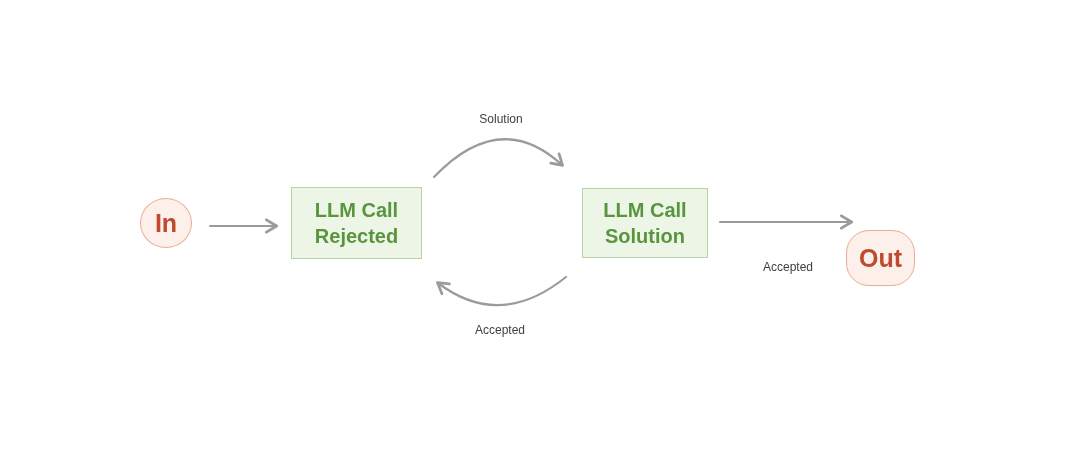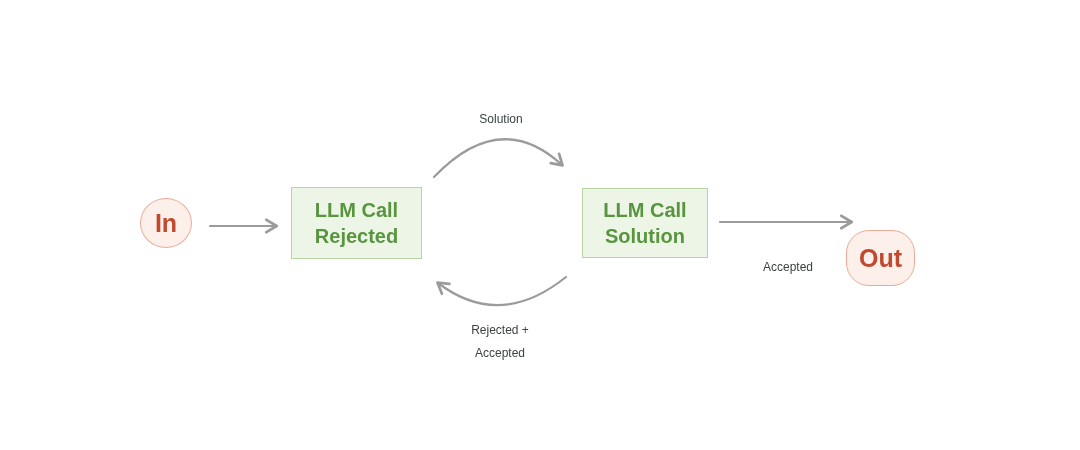--- a/index.html
+++ b/index.html
@@ -91,17 +91,16 @@
 
   <div class="node node-pill node-out">
     <span>Out</span>
   </div>
 
   <div class="edge-label label-solution">Solution</div>
 
   <div class="edge-label label-accepted">Accepted</div>
 
   <div class="edge-label label-rejected">
-    <div>Rejected +</div>
     <div>Accepted</div>
   </div>
 
 </div>
 
 </body></html>

